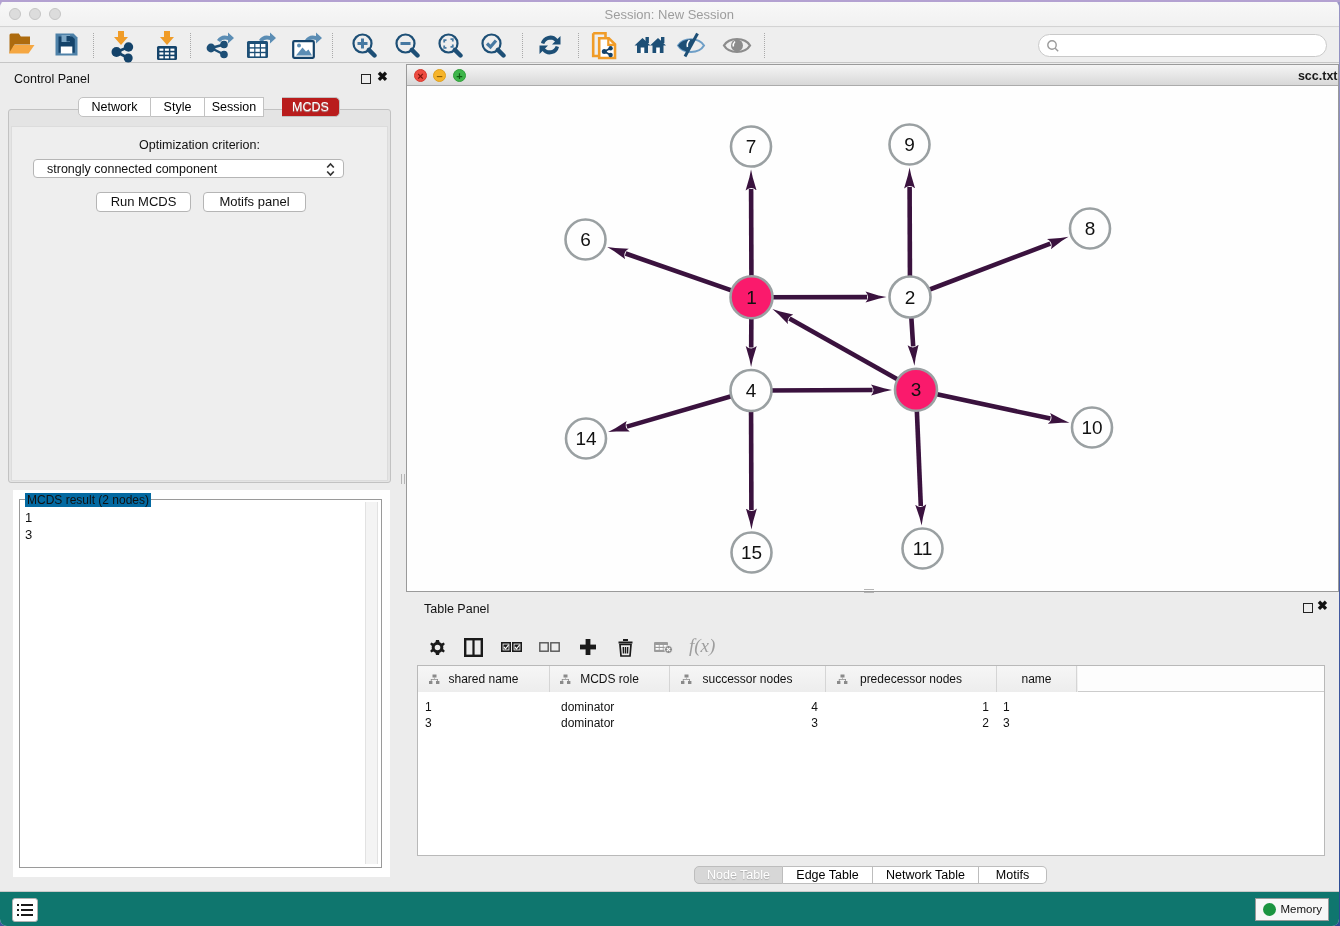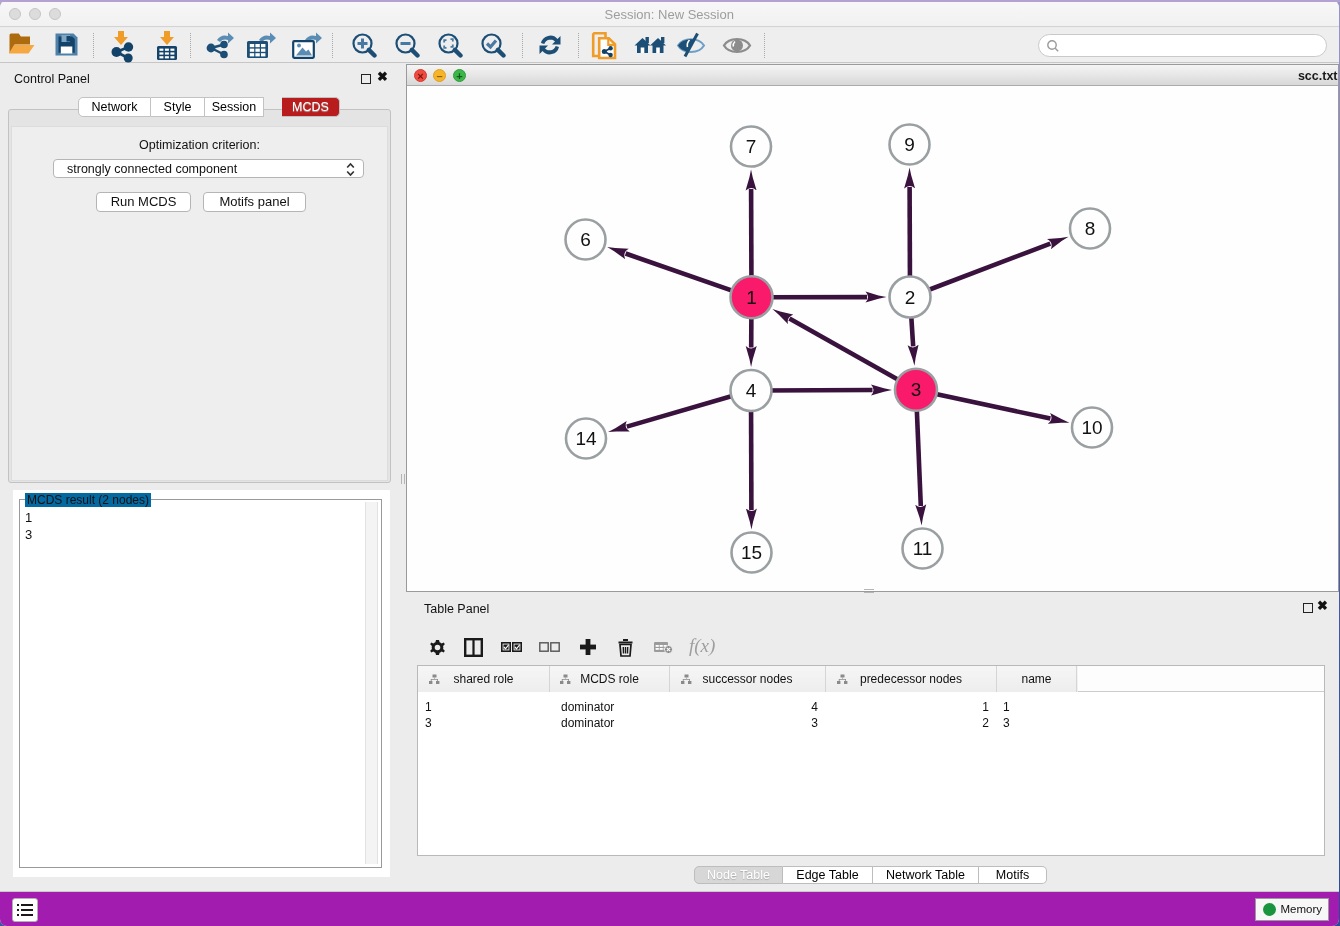--- a/index.html
+++ b/index.html
@@ -20,21 +20,21 @@
 #cpanel{position:absolute;left:0;top:63px;width:392px;height:828px;background:#ececec;}
 .ptitle{font-size:12.5px;color:#111;}
 .sqicon{width:10px;height:10px;border:1.5px solid #222;background:transparent;}
 .xicon{font-size:13px;font-weight:bold;color:#111;}
 .tab{position:absolute;top:0;height:20px;background:#fff;border:1px solid #c2c2c2;border-left:none;font-size:12.5px;color:#000;text-align:center;line-height:19px;}
 .tabsel{background:#b91c1c;color:#fff;text-shadow:0 1px 1px #aaa;margin-left:18px;}
 #cptabs{position:absolute;left:78px;top:34px;height:20px;z-index:5;}
 #cpcontent{position:absolute;left:8px;top:46px;width:383px;height:374px;background:#e4e4e4;border:1px solid #c2c2c2;border-radius:3px;}
 #cpinner{position:absolute;left:2px;top:16px;width:377px;height:355px;background:#eeeeee;border:1px solid #dcdcdc;}
 #optlabel{position:absolute;left:0;top:28px;width:100%;text-align:center;font-size:12.5px;color:#111;}
-#combo{position:absolute;left:44px;top:49px;width:311px;height:19px;background:#fff;border:1px solid #b5b5b5;border-radius:4px;font-size:12.5px;color:#111;line-height:18px;padding-left:13px;}
+#combo{position:absolute;left:24px;top:49px;width:311px;height:19px;background:#fff;border:1px solid #b5b5b5;border-radius:4px;font-size:12.5px;color:#111;line-height:18px;padding-left:13px;}
 .btn{position:absolute;top:82px;height:20px;background:#fff;border:1px solid #b5b5b5;border-radius:4px;font-size:13px;color:#111;text-align:center;line-height:18px;}
 #mcdsbox{position:absolute;left:13px;top:427px;width:377px;height:387px;background:#fff;}
 #fieldset{position:absolute;left:6px;top:9px;width:363px;height:369px;border:1px solid #9a9a9a;}
 #legend{position:absolute;left:5px;top:-7px;background:#0369a1;font-size:12px;color:#111;padding:0 2px;}
 #mcdstext{position:absolute;left:5px;top:10px;font-size:13px;color:#111;line-height:16.5px;}
 #mscroll{position:absolute;right:3px;top:2px;width:13px;height:362px;background:#f4f4f4;border-left:1px solid #e2e2e2;border-right:1px solid #e2e2e2;}
 
 #nwin{position:absolute;left:406px;top:64px;width:932.5px;height:528px;border:1px solid #9a9a9a;background:#fefefe;}
 #ntitle{position:absolute;left:0;top:0;width:100%;height:21px;background:linear-gradient(#f5f5f5,#d8d8d8);border-bottom:1px solid #ababab;}
 #ntitletext{position:absolute;top:4px;width:100%;text-align:right;font-size:12.5px;font-weight:bold;color:#1a1a1a;}
@@ -42,21 +42,21 @@
 
 #tpanel{position:absolute;left:406px;top:600px;width:932.5px;height:291px;background:#ececec;}
 #ttable{position:absolute;left:11px;top:65px;width:908px;height:191px;background:#fff;border:1px solid #b9b9b9;}
 #thead{position:absolute;left:0;top:0;width:100%;height:26px;background:#fdfdfd;border-bottom:1px solid #cccccc;}
 .hcol{position:absolute;top:0;height:26px;border-right:1px solid #d5d5d5;font-size:12px;color:#111;text-align:center;line-height:26px;}
 .trow{position:absolute;width:100%;height:16px;font-size:12px;color:#111;}
 .cell{position:absolute;top:1px;}
 #btabs{position:absolute;left:288px;top:266px;height:18px;}
 .btab{position:absolute;top:0;height:18px;background:#fff;border:1px solid #bdbdbd;border-left:none;font-size:12.5px;text-align:center;line-height:17px;color:#000;}
 
-#statusbar{position:absolute;left:0;top:891px;width:100%;height:35px;background:#a21caf;border-top:1px solid #c9c9c9;}
+#statusbar{position:absolute;left:0;top:891px;width:100%;height:35px;background:#0f766e;border-top:1px solid #c9c9c9;}
 #listbtn{position:absolute;left:12px;top:6px;width:26px;height:24px;background:#fff;border:1px solid #b2b2b2;border-radius:3px;}
 #membtn{position:absolute;right:10px;top:6px;width:74px;height:23px;background:#f7f7f7;border:1px solid #9a9a9a;font-size:11.5px;color:#111;}
 </style></head>
 <body>
 <div id="win">
   <div id="titlebar">
     <div class="tl" style="left:9px;"></div>
     <div class="tl" style="left:29px;"></div>
     <div class="tl" style="left:49px;"></div>
     <div id="wtitle">Session: New Session</div>
@@ -361,21 +361,21 @@
             </g>
           </svg>
           <svg class="abs" width="11" height="11" viewBox="0 0 11 11" style="top:8px;left:419px">
             <g fill="#8a8a8a">
               <rect x="3.5" y="0.5" width="4" height="3"></rect>
               <rect x="0" y="7" width="3.4" height="3"></rect>
               <rect x="7" y="7" width="3.4" height="3"></rect>
               <path d="M5 3.5 L5.5 3.5 L5.5 5 L9 5 L9 7 L8.2 7 L8.2 5.8 L2.6 5.8 L2.6 7 L1.8 7 L1.8 5 L5 5 Z"></path>
             </g>
           </svg>
-          <div class="hcol" style="left:0;width:132px;">shared role</div>
+          <div class="hcol" style="left:0;width:132px;">shared name</div>
         <div class="hcol" style="left:132px;width:120px;">MCDS role</div>
         <div class="hcol" style="left:252px;width:156px;">successor nodes</div>
         <div class="hcol" style="left:408px;width:171px;">predecessor nodes</div>
         <div class="hcol" style="left:579px;width:80px;">name</div>
       </div>
       <div class="trow" style="top:33px;">
         <span class="cell" style="left:7px;">1</span>
           <span class="cell" style="left:143px;">dominator</span>
         <span class="cell" style="left:252px;width:148px;text-align:right;">4</span>
         <span class="cell" style="left:408px;width:163px;text-align:right;">1</span>

